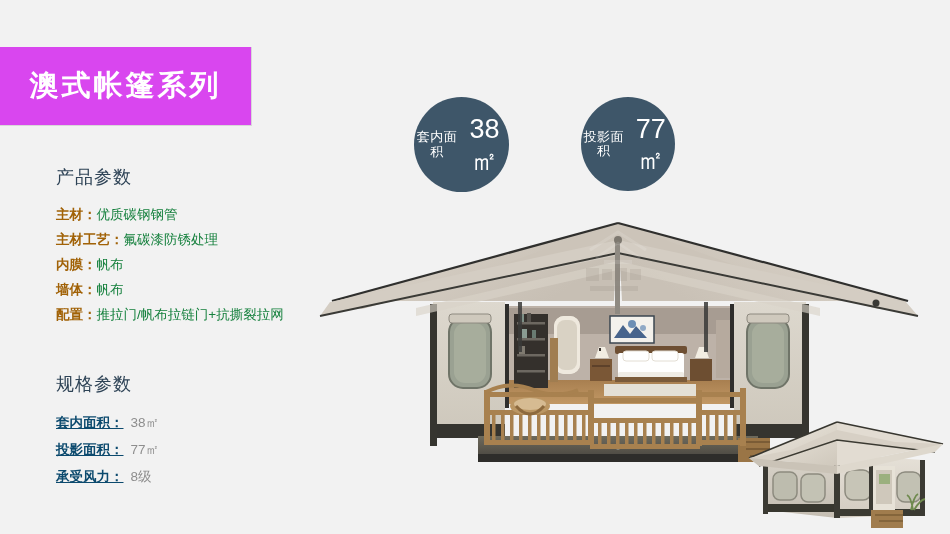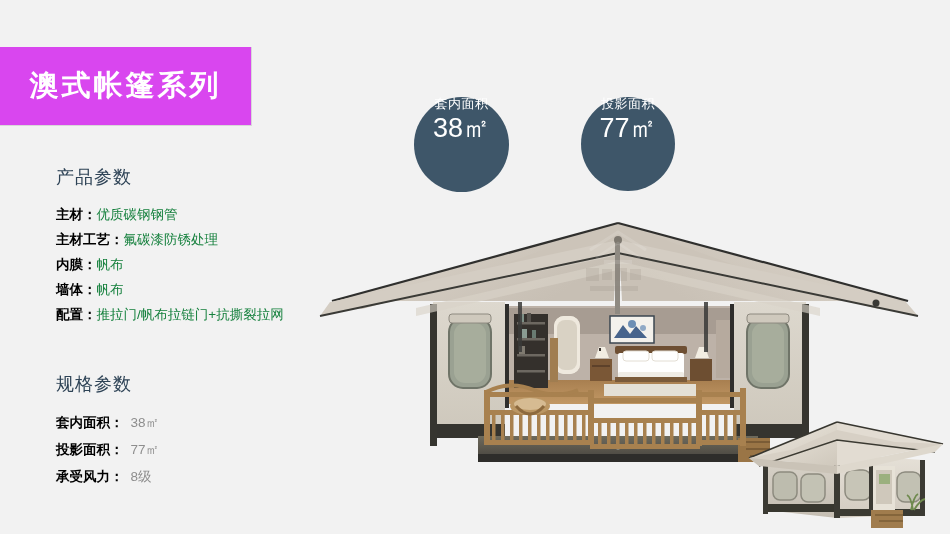--- a/index.html
+++ b/index.html
@@ -28,34 +28,34 @@
   
   .spec-block { position: absolute; left: 56px; }
   .block-heading {
     color: #2e4356; font-size: 18px; font-weight: normal;
     letter-spacing: 1px; margin-bottom: 13px;
   }
   .param-row {
     font-size: 13.5px; line-height: 25px;
     white-space: nowrap; color: #8a8a8a;
   }
-  .param-label { color: #000000; font-weight: bold; }
+  .param-label { color: #a16207; font-weight: bold; }
   .param-value { color: #15803d; font-weight: normal; }
   .spec-row { font-size: 13.5px; line-height: 27px; white-space: nowrap; }
-  .spec-label { color: #000000; font-weight: bold; }
+  .spec-label { color: #0c4a6e; font-weight: bold; text-decoration: underline; }
   .spec-value { color: #8d8d8d; font-weight: normal; padding-left: 7px; }
 
   #product-params { top: 165px; }
   #size-params { top: 372px; }
 
   
   .badge {
     position: absolute; border-radius: 50%;
     background: #3e5669;
-    display: flex; flex-direction: column;
+    display: flex; 
     align-items: center; justify-content: flex-start;
     color: #ffffff; text-align: center;
   }
   .badge .badge-caption { font-size: 13px; line-height: 1.1; letter-spacing: .5px; }
   .badge .badge-figure  { font-size: 27px; font-weight: 300; line-height: 1.15; margin-top: 2px; letter-spacing: 0; }
   #badge-1 { left: 414px; top: 97px; width: 95px; height: 95px; }
   #badge-2 { left: 581px; top: 97px; width: 94px; height: 94px; }
   #badge-3 { left: 748px; top: 100px; width: 88px; height: 88px; }
   #badge-3 .badge-figure { font-size: 25px; }
 

